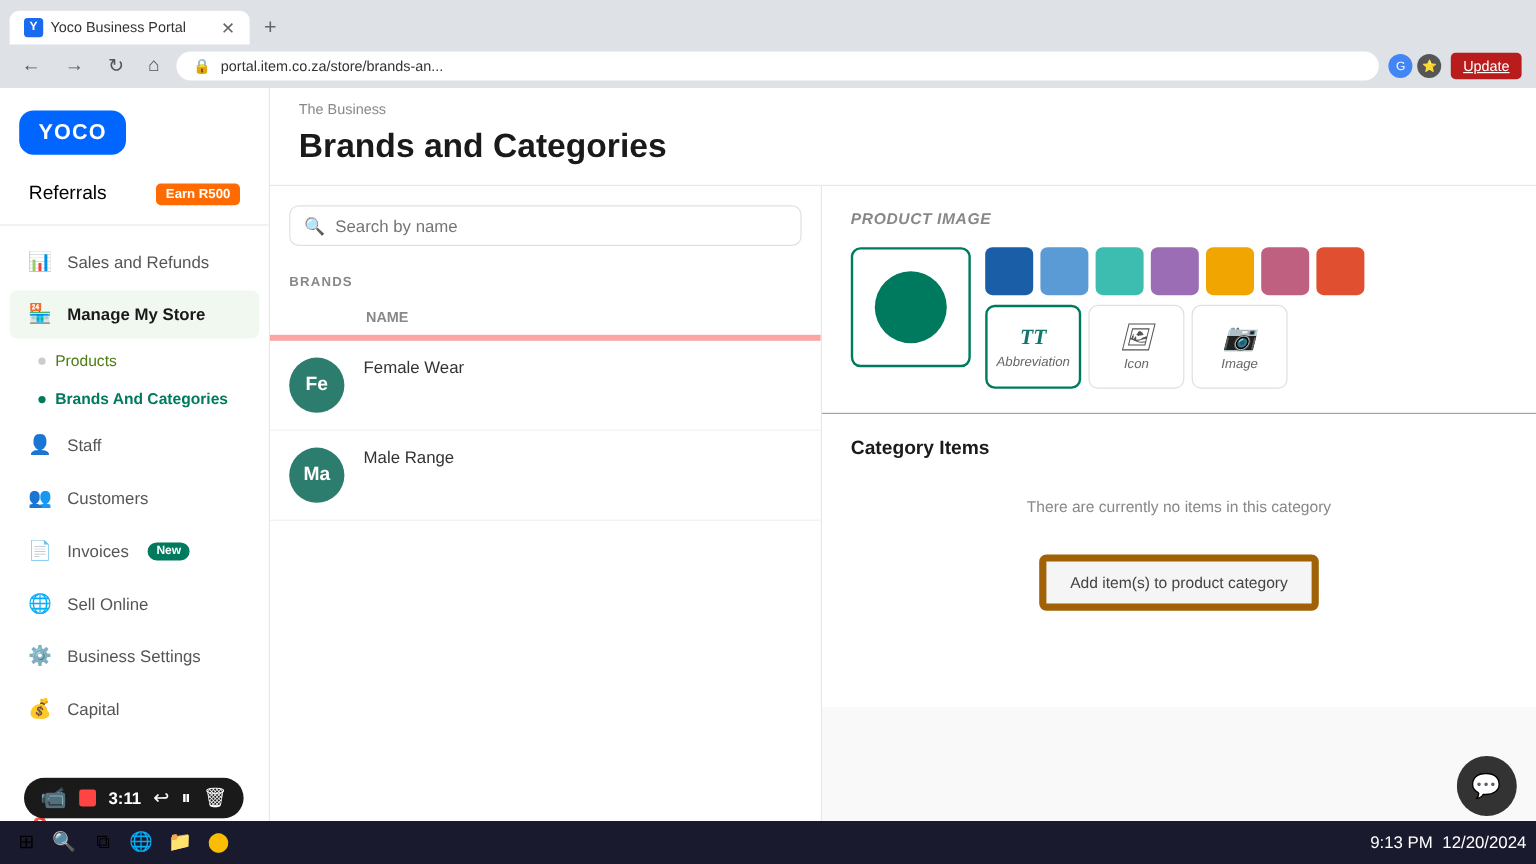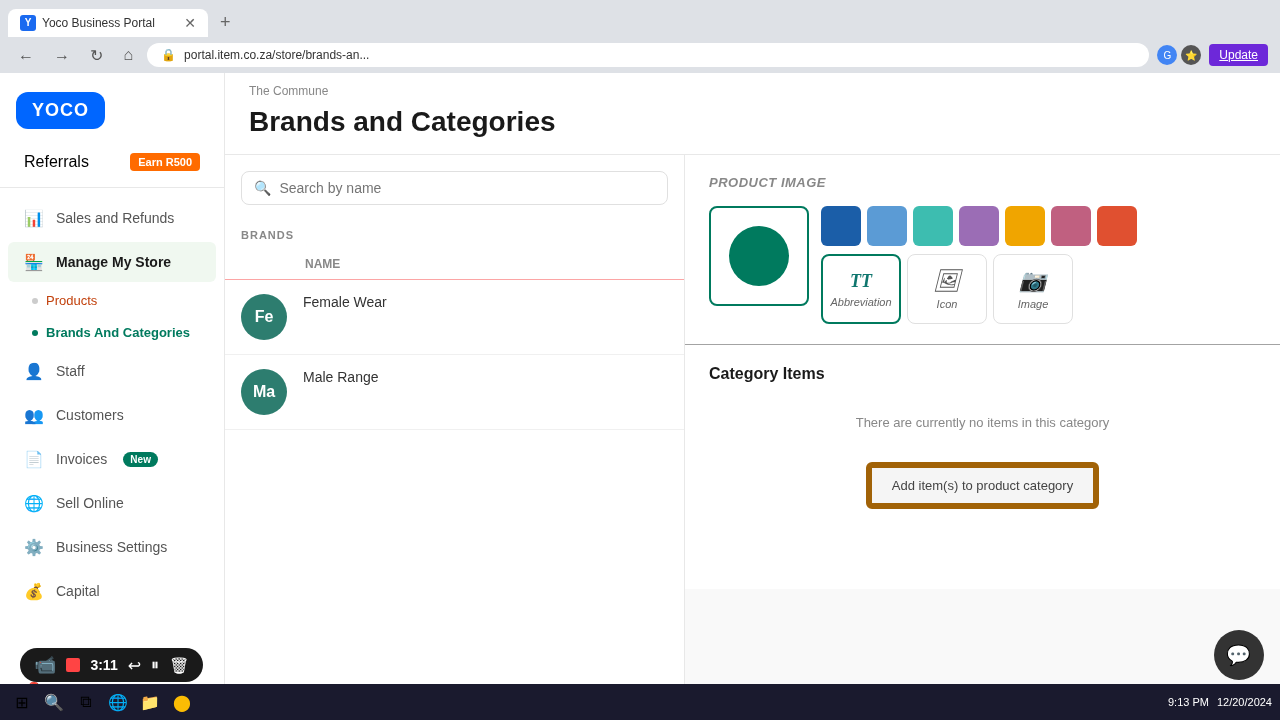--- a/index.html
+++ b/index.html
@@ -27,21 +27,21 @@
       background: #dee1e6; padding: 6px 12px;
     }
     .nav-btn { background: none; border: none; cursor: pointer; color: #555; font-size: 16px; padding: 2px 6px; }
     .url-bar {
       flex: 1; background: white; border-radius: 20px; padding: 5px 14px;
       font-size: 13px; color: #333; display: flex; align-items: center; gap: 8px;
     }
     .url-text { color: #333; font-size: 12px; }
     .browser-icons { display: flex; gap: 4px; align-items: center; }
     .browser-icon { width: 20px; height: 20px; border-radius: 50%; display: flex; align-items: center; justify-content: center; font-size: 10px; color: white; cursor: pointer; }
-    .update-btn { background: #6d28d9; color: white; border: none; border-radius: 4px; padding: 4px 10px; font-size: 12px; cursor: pointer; text-decoration: underline; }
+    .update-btn { background: #b91c1c; color: white; border: none; border-radius: 4px; padding: 4px 10px; font-size: 12px; cursor: pointer; text-decoration: underline; }
 
     
     .app-container {
       display: flex; width: 1280px; height: 720px; margin-top: 72px;
     }
 
     
     .sidebar {
       width: 225px; background: white; border-right: 1px solid #e8e8e8;
       display: flex; flex-direction: column; height: 648px; overflow-y: auto;
@@ -64,21 +64,21 @@
     .sidebar-item {
       display: flex; align-items: center; gap: 12px;
       padding: 10px 16px; cursor: pointer; color: #555; font-size: 14px;
       border-radius: 6px; margin: 2px 8px;
     }
     .sidebar-item.active { background: #f0f8f0; color: #1a1a1a; font-weight: 600; }
     .sidebar-item .icon { width: 20px; height: 20px; display: flex; align-items: center; justify-content: center; font-size: 16px; }
     .sidebar-submenu { margin-left: 16px; }
     .sidebar-subitem {
       display: flex; align-items: center; gap: 8px;
-      padding: 8px 16px; cursor: pointer; color: #c2410c; font-size: 13px;
+      padding: 8px 16px; cursor: pointer; color: #4d7c0f; font-size: 13px;
       border-radius: 6px; margin: 1px 8px 1px 0;
     }
     .sidebar-subitem.active { color: #007a5e; font-weight: 600; }
     .sidebar-subitem .dot { width: 6px; height: 6px; border-radius: 50%; background: #007a5e; }
     .sidebar-subitem .dot-empty { width: 6px; height: 6px; border-radius: 50%; background: #ccc; }
     .new-badge { background: #007a5e; color: white; font-size: 10px; font-weight: 700; padding: 2px 7px; border-radius: 10px; margin-left: 4px; }
 
     
     .main-content {
       flex: 1; display: flex; flex-direction: column; overflow: hidden;
@@ -108,21 +108,21 @@
     .search-icon-svg { color: #aaa; font-size: 14px; }
     .search-input {
       border: none; outline: none; font-size: 14px; color: #333;
       width: 100%; background: transparent;
     }
     .section-label {
       font-size: 11px; font-weight: 700; color: #888; letter-spacing: 1px;
       padding: 8px 16px; text-transform: uppercase;
     }
     .table-header {
-      padding: 8px 16px 8px 80px; border-bottom: 1px solid #fca5a5;
+      padding: 8px 16px 8px 80px; border-bottom: 5px solid #fca5a5;
       font-size: 12px; font-weight: 600; color: #888; text-transform: uppercase;
     }
     .brand-row {
       display: flex; gap: 16px;
       padding: 14px 16px; border-bottom: 1px solid #f0f0f0;
       cursor: pointer;
     }
     .brand-avatar {
       width: 46px; height: 46px; border-radius: 50%;
       background: #007a5e; color: white; font-size: 16px; font-weight: 700;
@@ -209,21 +209,21 @@
     .rec-pause { font-size: 16px; cursor: pointer; }
     .rec-delete { font-size: 16px; cursor: pointer; }
 
     
     .taskbar {
       position: fixed; bottom: 0; left: 0; right: 0; height: 36px;
       background: #1a1a2e; display: flex; align-items: center; padding: 0 8px;
       gap: 4px; z-index: 300;
     }
     .taskbar-icon { width: 28px; height: 28px; display: flex; align-items: center; justify-content: center; cursor: pointer; font-size: 16px; }
-    .taskbar-right { margin-left: auto; display: flex; align-items: center; gap: 8px; font-size: 11px; color: white; }
+    .taskbar-right { margin-left: auto; display: flex; align-items: center; gap: 8px; font-size: 14px; color: white; }
   </style>
 </head>
 <body>
 
 <div class="browser-chrome">
   <div class="tab-bar">
     <div class="tab">
       <div class="tab-favicon" style="background:#1a6af0; border-radius:3px; font-size:10px; color:white; display:flex; align-items:center; justify-content:center; font-weight:700;">Y</div>
       <span>Yoco Business Portal</span>
       <span class="tab-close">✕</span>
@@ -316,21 +316,21 @@
     <div style="margin-top:auto; padding: 8px 0;">
       <div class="sidebar-item">
         <span class="icon">❓</span>
         <span>Get Help</span>
       </div>
     </div>
   </div>
 
   <div class="main-content">
     <div class="content-header">
-      <div class="breadcrumb">The Commune</div>
+      <div class="breadcrumb">The Business</div>
       <div class="page-title">Brands and Categories</div>
     </div>
 
     <div class="content-body">
 
       <div class="brands-panel">
         <div class="search-area">
           <div class="search-input-wrap">
             <span class="search-icon-svg">🔍</span>
             <input class="search-input" type="text" placeholder="Search by name" style="">

